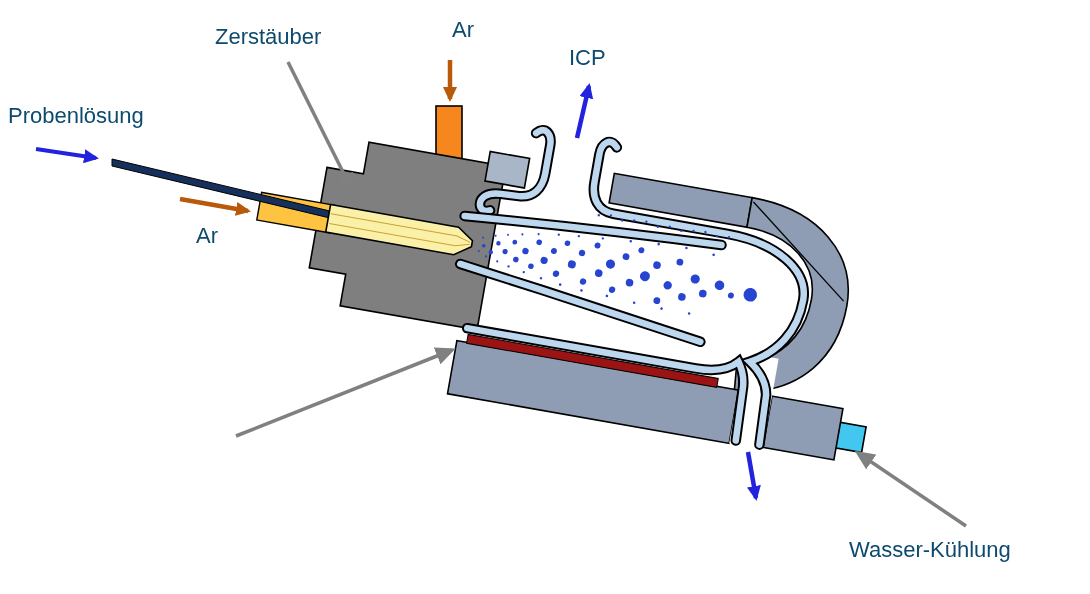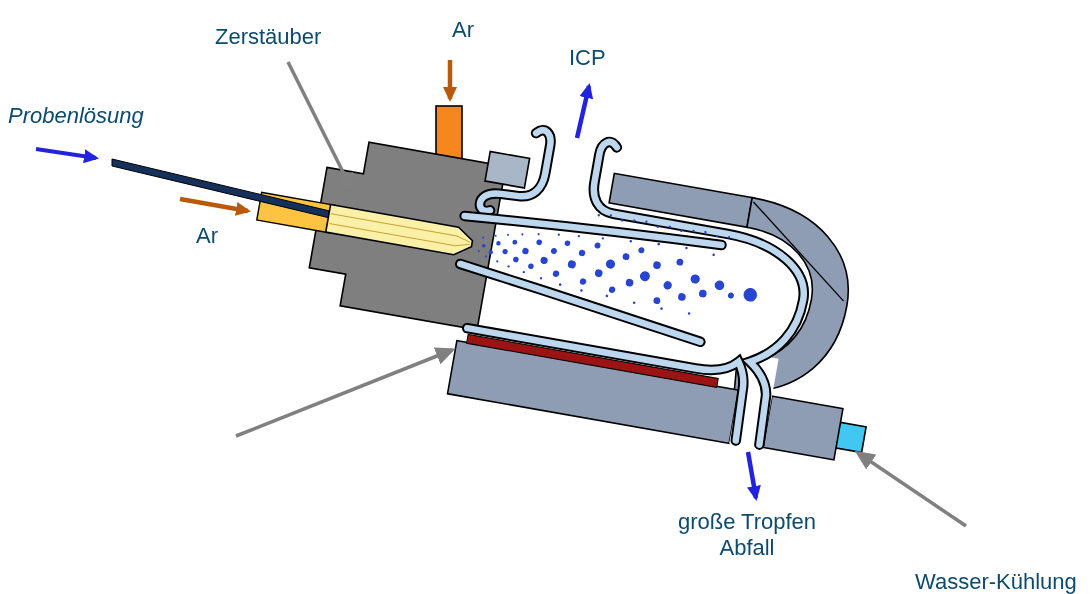--- a/index.html
+++ b/index.html
@@ -149,24 +149,20 @@
   <line x1="36" y1="149" x2="96" y2="158" stroke="#2323DF" stroke-width="4" marker-end="url(#headBlue)"></line>
   <line x1="180" y1="199" x2="248" y2="211" stroke="#B85A0A" stroke-width="4.5" marker-end="url(#headBrown)"></line>
   <line x1="450" y1="60" x2="450" y2="99" stroke="#B85A0A" stroke-width="4.5" marker-end="url(#headBrown)"></line>
   <line x1="288" y1="62" x2="352" y2="190" stroke="#808080" stroke-width="3.5" marker-end="url(#headGray)"></line>
   <line x1="577" y1="138" x2="589" y2="86" stroke="#2323DF" stroke-width="4.5" marker-end="url(#headBlue)"></line>
   <line x1="236" y1="436" x2="452" y2="350" stroke="#808080" stroke-width="3.5" marker-end="url(#headGray)"></line>
   <line x1="748" y1="452" x2="756" y2="498" stroke="#2323DF" stroke-width="4.5" marker-end="url(#headBlue)"></line>
   <line x1="966" y1="526" x2="858" y2="453" stroke="#808080" stroke-width="3.5" marker-end="url(#headGray)"></line>
 </svg>
 
-  <div class="label" style="left:8px;top:103px;font-style:italic;">Probenlösung</div>
+  <div class="label" style="left:8px;top:103px;">Probenlösung</div>
   <div class="label" style="left:215px;top:24px;">Zerstäuber</div>
   <div class="label" style="left:452px;top:17px;">Ar</div>
   <div class="label" style="left:196px;top:223px;">Ar</div>
   <div class="label" style="left:569px;top:45px;text-align:right;">ICP</div>
-  <div class="label label-center" style="left:652px;top:509px;width:190px;">
-    <div>große Tropfen</div>
-    <div>Abfall</div>
-  </div>
-  <div class="label" style="left:915px;top:537px;margin-top:32px;">Wasser-Kühlung</div>
+  <div class="label" style="left:849px;top:537px;">Wasser-Kühlung</div>
 
 </div>
 
 </body></html>

